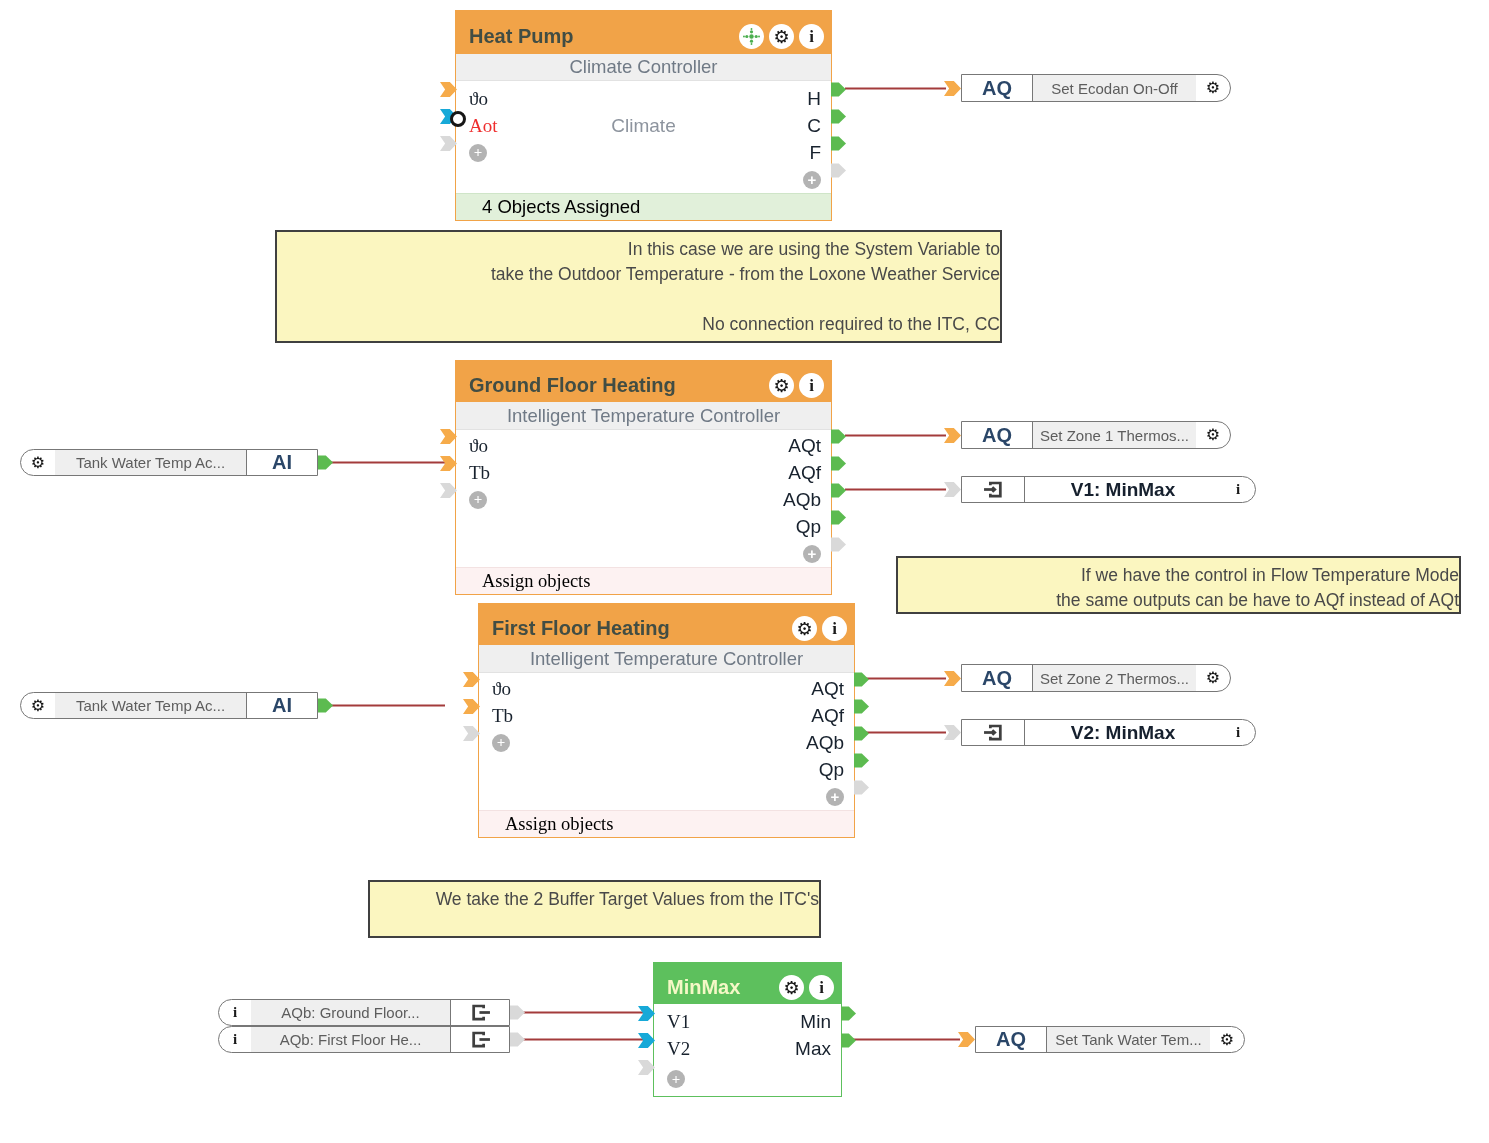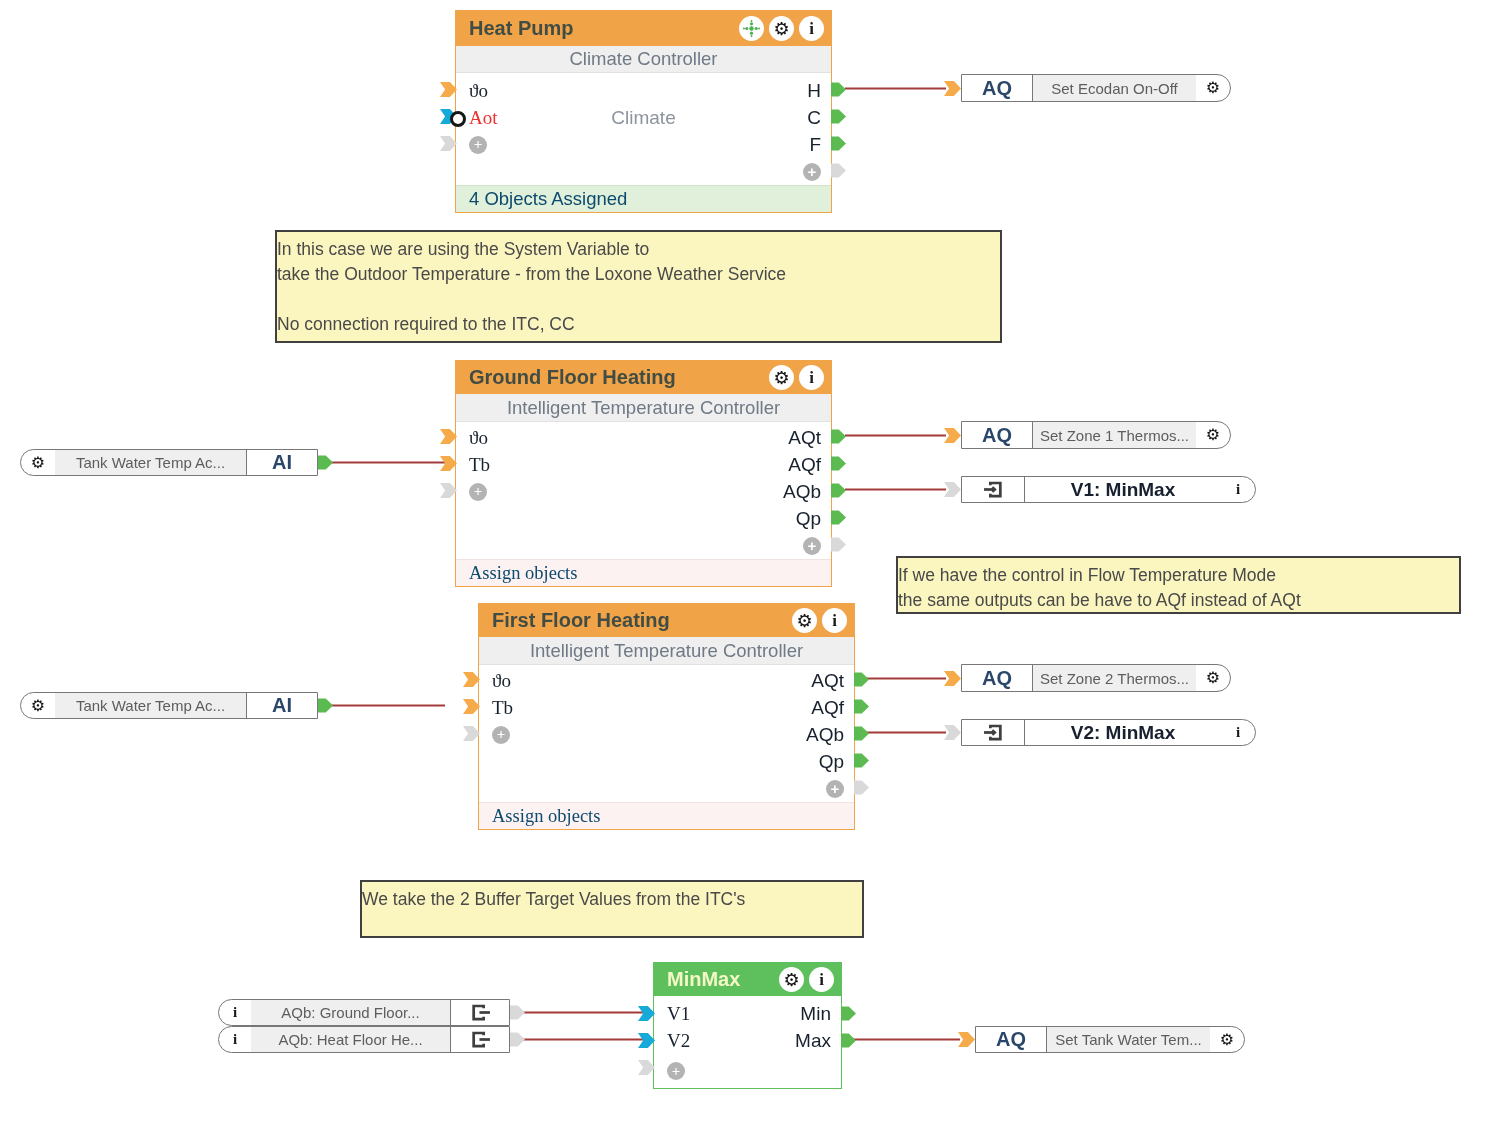--- a/index.html
+++ b/index.html
@@ -3,42 +3,42 @@
 <meta charset="utf-8">
 <style>
   html,body{margin:0;padding:0;background:#fff;}
   #canvas{position:relative;width:1489px;height:1143px;background:#ffffff;
           font-family:"Liberation Sans",sans-serif;overflow:hidden;}
   svg.wires{position:absolute;left:0;top:0;z-index:1;}
 
   
   .fblock{position:absolute;background:#fff;border:1px solid #f1a348;z-index:2;}
   .fblock.green{border-color:#5dc05d;}
-  .hdr{height:35px;background:#f1a348;display:flex;align-items:center;padding:0 7px 0 13px;}
+  .hdr{height:35px;background:#f1a348;display:flex;align-items:center;padding:8px 7px 0 13px;}
   .fblock.green .hdr{background:#5dc05d;height:33px;}
   .hdr .title{font-weight:bold;font-size:20px;color:#414d44;flex:1;white-space:nowrap;}
   .fblock.green .hdr .title{color:#f5f8c6;}
   .hdr-icons{display:flex;gap:5px;align-items:center;}
   .hicon{width:25px;height:25px;border-radius:50%;background:#fff;display:flex;
          align-items:center;justify-content:center;overflow:hidden;}
   .gear-glyph{font-size:18px;color:#141414;line-height:1;}
   .info-glyph{font-family:"Liberation Serif",serif;font-weight:bold;font-size:17px;color:#1a1a1a;line-height:1;}
   .subbar{height:26px;background:#efefef;border-bottom:1px solid #e2e2e2;display:flex;
           align-items:center;justify-content:center;font-size:18.5px;color:#707a86;white-space:nowrap;}
   .itc .subbar{height:27px;}
   .io-area{padding-top:4px;}
   .itc .io-area{padding-top:2px;}
   .iorow{height:27px;display:flex;align-items:center;position:relative;
          padding:0 10px 0 13px;font-size:19px;color:#18222e;}
   .iorow .ctr{position:absolute;left:0;right:0;text-align:center;color:#8d949e;}
   .iorow .in{margin-right:auto;z-index:1;font-family:Liberation Serif, serif;}
   .iorow .out{margin-left:auto;z-index:1;}
   .red-label{color:#ef2e2e;}
-  .blk-footer{height:26px;display:flex;align-items:center;padding-left:13px;
-              font-size:18.5px;color:#0c4a6e;}
+  .blk-footer{height:26px;display:flex;align-items:center;padding-left:26px;
+              font-size:18.5px;color:#000000;}
   .footer-green{background:#e1f0da;border-top:1px solid #cfe5c8;}
   .footer-pink{background:#fdf2f2;border-top:1px solid #f3e2e2;font-family:Liberation Serif, serif;}
   .plus{width:18px;height:18px;border-radius:50%;background:#b3b3b3;color:#fff;
         font-size:15px;font-weight:bold;display:flex;align-items:center;justify-content:center;line-height:1;}
 
   
   .conn{position:absolute;z-index:3;}
   .flag{width:17px;height:15px;clip-path:polygon(0 0,58% 0,100% 50%,58% 100%,0 100%,30% 50%);}
   .nub{width:15px;height:15px;clip-path:polygon(0 4%,52% 4%,100% 50%,52% 96%,0 96%);}
   .c-or{background:#f6ab4a;} .c-gr{background:#5cbb50;} .c-cy{background:#17a9d8;} .c-gy{background:#d9d9d9;}
@@ -55,21 +55,21 @@
   .seg-type{width:70px;font-weight:bold;font-size:20px;color:#2a4668;flex:none;}
   .seg-label{flex:1;background:#efefef;font-size:15px;color:#5d5d5d;white-space:nowrap;
              overflow:hidden;padding:0 8px;}
   .seg-cap{width:34px;flex:none;}
   .seg-icon{width:62px;flex:none;}
   .vdiv{width:0;border-left:1.5px solid #777;}
   .ref-label{flex:1;font-weight:bold;font-size:19px;color:#16202e;white-space:nowrap;}
 
   
   .note{position:absolute;background:#fbf6c0;border:2px solid #404040;z-index:2;
-        color:#494949;font-size:17.5px;text-align:left;padding-top:5px;box-sizing:border-box;}
+        color:#494949;font-size:17.5px;text-align:right;padding-top:5px;box-sizing:border-box;}
   .note div{line-height:25px;min-height:25px;white-space:nowrap;}
 </style>
 </head>
 <body>
 
 <div id="canvas">
 
   <svg class="wires" width="1489" height="1143">
     <g stroke="#a33b3b" stroke-width="2">
       <line x1="845" y1="88.5" x2="946" y2="88.5"></line>
@@ -365,21 +365,21 @@
           <path d="M9 10 H19"></path>
       </svg>
     </span>
   </div>
   <div class="conn nub c-gy" style="left:510px;top:1005px;"></div>
 
   <div class="pill rl" style="left:218px;top:1026px;width:292px;height:27px;">
     <span class="seg seg-cap" style="width:32px">
         <span class="info-glyph" style="font-size:15px">i</span>
       </span>
-    <span class="seg seg-label">AQb: Heat Floor He...</span>
+    <span class="seg seg-label">AQb: First Floor He...</span>
     <span class="vdiv"></span>
     <span class="seg seg-icon" style="width:58px">
       <svg width="21" height="21" viewBox="0 0 20 20" fill="none" stroke="#3f3f3f" stroke-width="2.6">
         <path d="M13 6 V3.8 H3.5 V16.2 H13 V14"></path>
           <path d="M9 10 H19"></path>
       </svg>
     </span>
   </div>
   <div class="conn nub c-gy" style="left:510px;top:1032px;"></div>
 
@@ -388,17 +388,17 @@
     <div>take the Outdoor Temperature - from the Loxone Weather Service</div>
     <div></div>
     <div>No connection required to the ITC, CC</div>
   </div>
 
   <div class="note" style="left:896px;top:556px;width:565px;height:58px;">
     <div>If we have the control in Flow Temperature Mode</div>
     <div>the same outputs can be have to AQf instead of  AQt</div>
   </div>
 
-  <div class="note" style="left:360px;top:880px;width:504px;height:58px;">
+  <div class="note" style="left:368px;top:880px;width:453px;height:58px;">
     <div>We take the 2 Buffer Target Values from the ITC's</div>
   </div>
 
 </div>
 
 </body></html>

